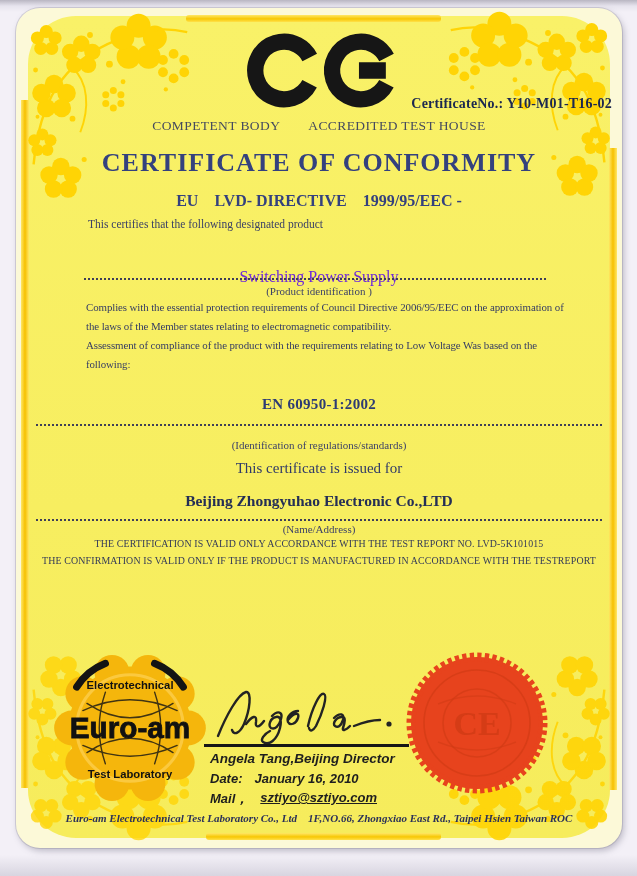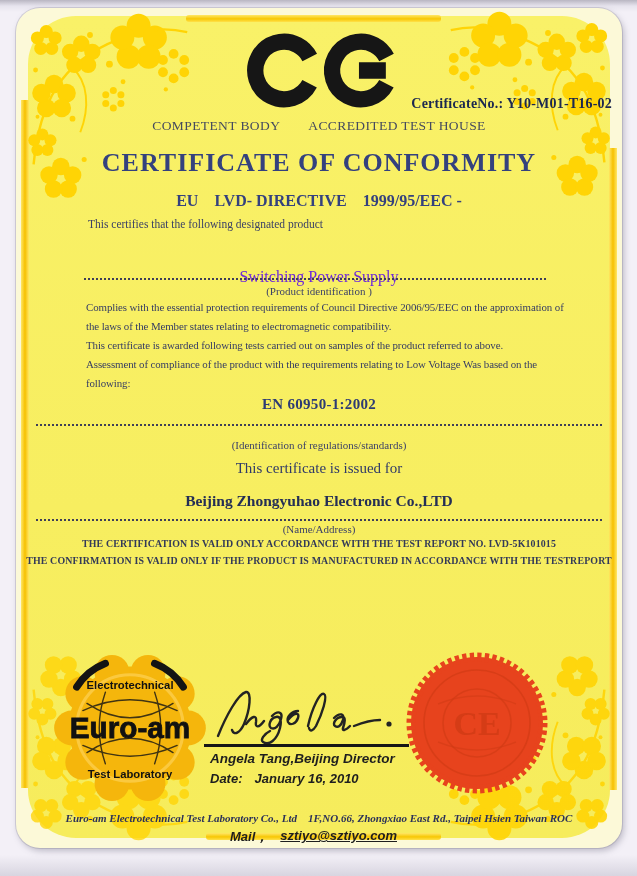--- a/index.html
+++ b/index.html
@@ -49,32 +49,32 @@
   .dot-3{top:511px;}
   .caption{font-size:11px;color:#3d4268;}
   .cap-1{top:277px;}
   .cap-2{top:431px;}
   .cap-3{top:515px;}
   .paragraph{top:290px;left:70px;right:6px;color:#353c63;font-size:10.9px;line-height:19px;letter-spacing:-.1px;}
   .paragraph div{white-space:nowrap;}
   .standard{top:388px;font-size:15px;font-weight:bold;color:#2d3b74;letter-spacing:.3px;}
   .issued{top:452px;font-size:15px;color:#303a68;}
   .company{top:484px;font-size:15.5px;font-weight:600;color:#242e56;}
-  .valid{font-size:9.9px;font-weight:700;color:#333a58;letter-spacing:.15px;}
+  .valid{font-size:9.9px;font-weight:400;color:#333a58;letter-spacing:.15px;}
   .valid-1{top:530px;}
   .valid-2{top:547px;}
 
   .badge{left:32px;top:638px;}
   .signature-img{left:196px;top:676px;}
   .sig-line{top:736px;left:188px;width:205px;border-bottom:3px solid #161616;}
   .sigblock{font-family:"Liberation Sans",sans-serif;font-style:italic;font-weight:bold;color:#1e1e1e;}
   .signatory{top:743px;left:194px;font-size:13.5px;}
   .kv{display:flex;gap:12px;}
   .date-row{top:763px;left:194px;font-size:13px;}
-  .mail-row{top:820px;left:194px;font-size:13px;margin-left:20px;}
+  .mail-row{top:782px;left:194px;font-size:13px;}
   .mail-value{text-decoration:underline;}
   .seal{left:382px;top:636px;}
   .footer{top:804px;font-size:11px;font-weight:bold;font-style:italic;color:#2b3158;white-space:pre;}
   svg{display:block;}
 </style>
 </head>
 <body>
 
 <svg width="0" height="0" style="position:absolute" aria-hidden="true">
   <defs>
@@ -157,21 +157,20 @@
   <div class="abs center directive">EU    LVD- DIRECTIVE    1999/95/EEC -</div>
   <div class="abs intro nowrap">This certifies that the following designated product</div>
 
   <div class="abs center product nowrap">Switching Power Supply</div>
   <div class="abs dotline dot-1"></div>
   <div class="abs center caption cap-1 nowrap">(Product identification )</div>
 
   <div class="abs paragraph">
     <div>Complies with the essential protection requirements of Council Directive 2006/95/EEC on the approximation of</div>
     <div>the laws of the Member states relating to electromagnetic compatibility.</div>
-    <div>This certificate is awarded following tests carried out on samples of the product referred to above.</div>
     <div>Assessment of compliance of the product with the requirements relating to Low Voltage Was based on the</div>
     <div>following:</div>
   </div>
 
   <div class="abs center standard nowrap">EN 60950-1:2002</div>
 
   <div class="abs dotline dot-full dot-2"></div>
   <div class="abs center caption cap-2 nowrap">(Identification of regulations/standards)</div>
 
   <div class="abs center issued nowrap">This certificate is issued for</div>

